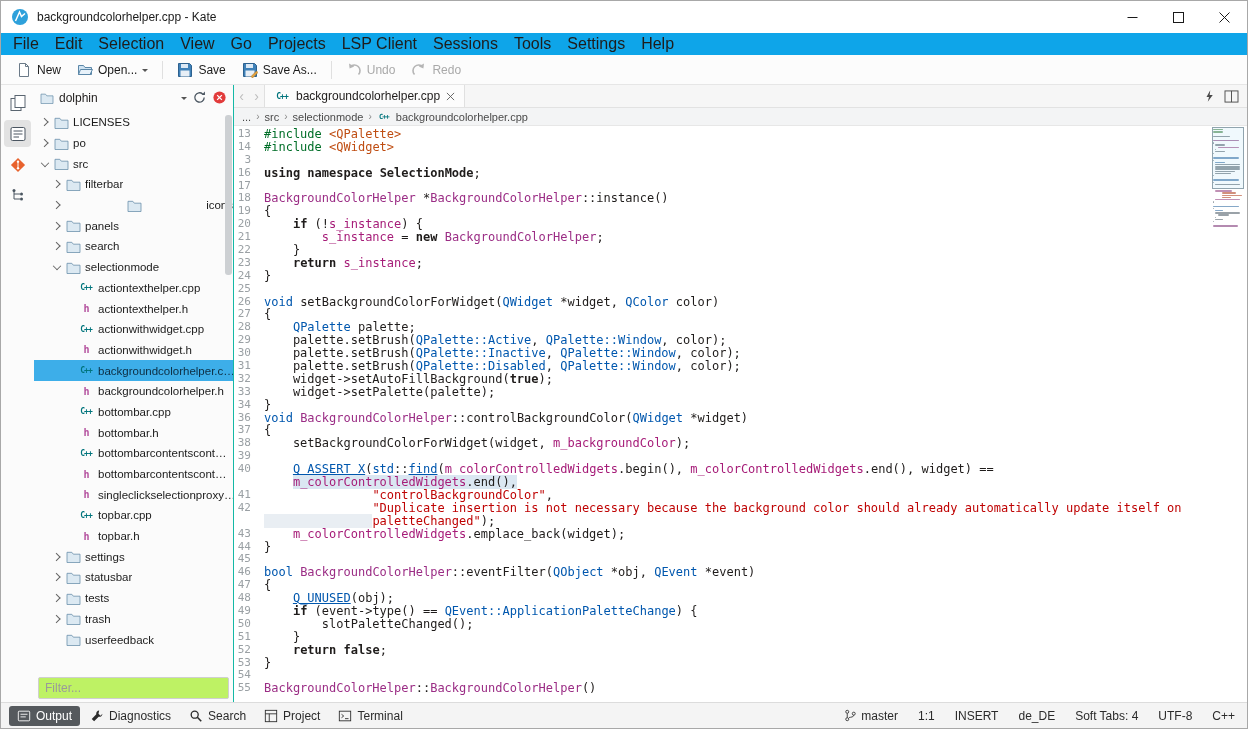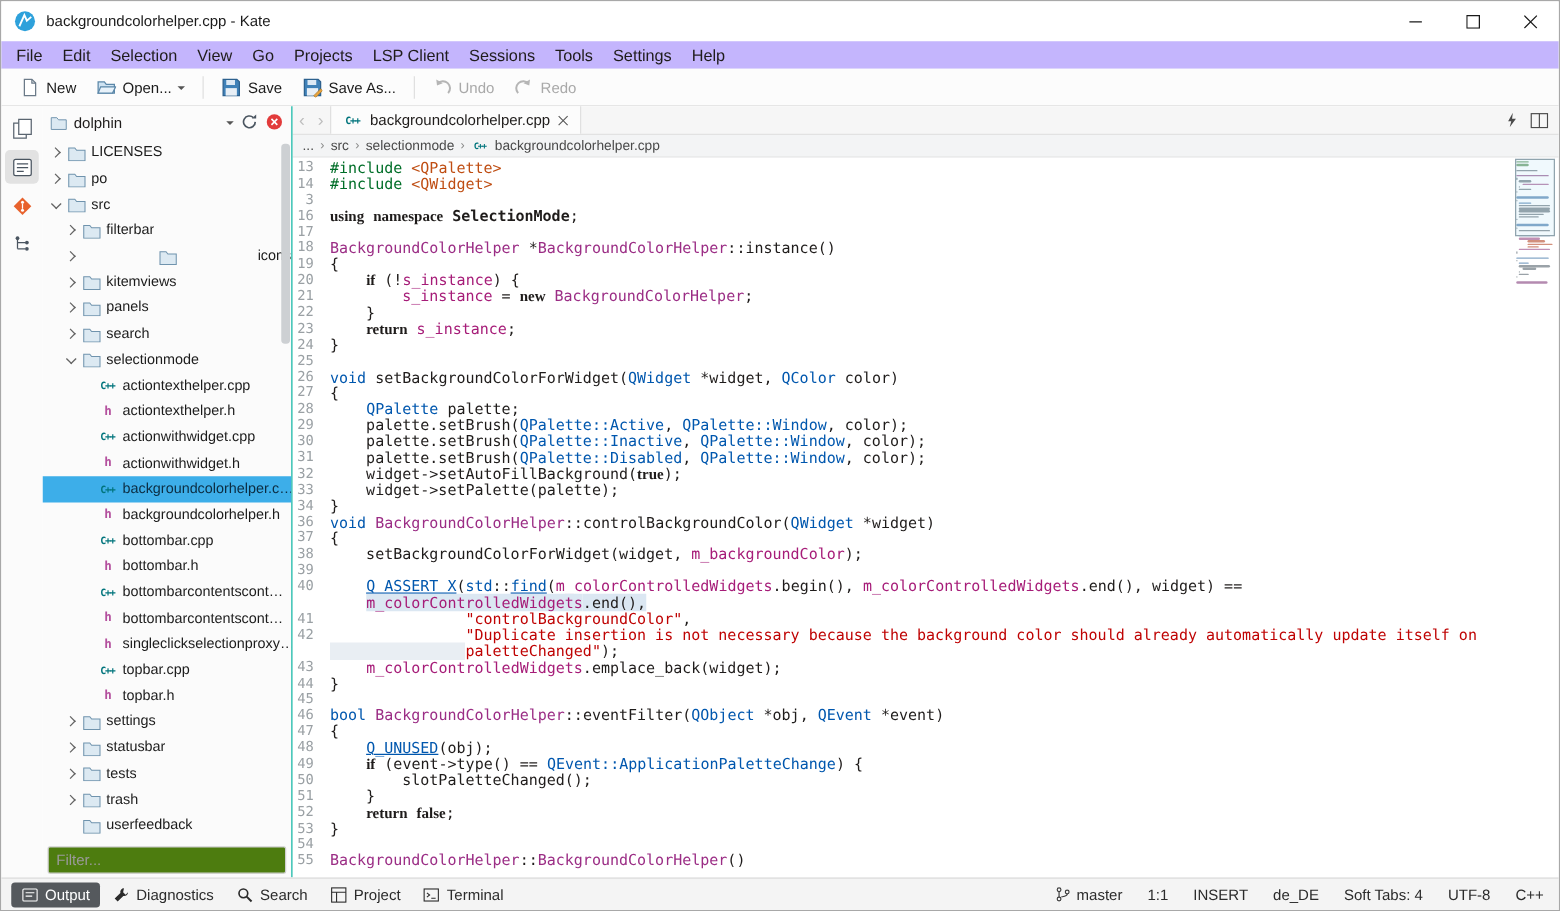--- a/index.html
+++ b/index.html
@@ -6,21 +6,21 @@
   html,body { width:1248px; height:729px; overflow:hidden; }
   body { font-family:"Liberation Sans", sans-serif; background:#ffffff; color:#1f1c1b; position:relative; border:1px solid #a8a8a8; }
 
   
   .titlebar { height:32px; display:flex; align-items:center; padding-left:10px; gap:8px; background:#ffffff; }
   .title-text { font-size:12px; color:#1b1b1b; }
   .win-controls { margin-left:auto; display:flex; height:100%; }
   .wc { width:46px; height:100%; display:flex; align-items:center; justify-content:center; }
 
   
-  .menubar { height:22px; background:#c4b5fd; display:flex; align-items:center; padding-left:4px; font-size:13px; }
+  .menubar { height:22px; background:#0ea5e9; display:flex; align-items:center; padding-left:4px; font-size:16px; }
   .menu-item { padding:2px 8px; border-radius:2px; }
 
   
   .toolbar { height:30px; background:#fcfcfc; border-bottom:1px solid #e6e6e6; display:flex; align-items:center; padding-left:8px; font-size:12px; gap:2px; }
   .tb-btn { display:flex; align-items:center; gap:5px; padding:4px 7px; border-radius:3px; color:#1b1b1b; }
   .tb-btn.disabled { color:#a9a9a9; }
   .tb-sep { width:1px; height:18px; background:#e0e0e0; margin:0 5px; }
   .caret { width:0; height:0; border:3.5px solid transparent; border-top-color:#555; margin-top:4px; display:inline-block; }
 
   
@@ -42,42 +42,42 @@
   .chev::after { content:""; position:absolute; width:5px; height:5px; border-right:1.3px solid #636363; border-bottom:1.3px solid #636363; top:50%; left:50%; }
   .chev.right::after { transform:translate(-60%,-50%) rotate(-45deg); }
   .chev.down::after  { transform:translate(-50%,-65%) rotate(45deg); }
   .chev.none::after  { display:none; }
   .tree-icon { flex:none; display:flex; align-items:center; }
   .file-icon { font-family:"DejaVu Sans Mono", monospace; font-weight:bold; font-size:8px; flex:none; width:16px; text-align:center; letter-spacing:-1px; }
   .file-icon.cpp { color:#00747c; }
   .file-icon.h   { color:#b4509e; font-size:10px; }
   .tree-label { overflow:hidden; }
   .tree-scrollbar { position:absolute; right:1px; top:30px; width:7px; height:160px; background:#cdd0d3; border-radius:3px; }
-  .filter-box { margin:3px 4px; height:22px; border:1px solid #cfcfcf; border-radius:2px; background:#4d7c0f; font-size:12px; padding:0 6px; color:#1b1b1b; width:calc(100% - 8px); font-family:inherit; flex:none; }
+  .filter-box { margin:3px 4px; height:22px; border:1px solid #cfcfcf; border-radius:2px; background:#bef264; font-size:12px; padding:0 6px; color:#1b1b1b; width:calc(100% - 8px); font-family:inherit; flex:none; }
   .filter-box::placeholder { color:#9a9a9a; }
 
   
   .editor-col { flex:1; display:flex; flex-direction:column; background:#fff; min-width:0; }
   .tabbar { height:23px; background:#f6f6f6; border-bottom:1px solid #e2e2e2; display:flex; align-items:stretch; flex:none; }
   .tab-nav { width:15px; display:flex; align-items:center; justify-content:center; color:#bdbdbd; font-size:14px; }
   .tab { display:flex; align-items:center; gap:6px; padding:0 9px; background:#fcfcfc; border-left:1px solid #e0e0e0; border-right:1px solid #e0e0e0; font-size:12px; }
   .tab-right { margin-left:auto; display:flex; align-items:center; gap:10px; padding-right:8px; color:#4a4a4a; }
 
   .breadcrumb { height:18px; background:#f3f4f5; border-bottom:1px solid #e7e7e7; display:flex; align-items:center; font-size:11px; color:#4a4a4a; padding-left:8px; gap:5px; flex:none; }
   .bc-sep { color:#8a8a8a; font-size:10px; }
   .breadcrumb .file-icon { font-size:7px; width:14px; }
 
   .code-area { flex:1; position:relative; overflow:hidden; padding-top:2px; }
   .code-row { display:flex; height:12.9px; font-family:"DejaVu Sans Mono", monospace; font-size:12px; line-height:12.9px; white-space:pre; }
   .ln { width:30px; flex:none; text-align:right; padding-right:13px; color:var(--lnum); font-size:11px; }
   .code-text { flex:none; }
 
   .c-pl  { color:var(--text); }
   .c-bld { color:var(--text); font-weight:bold; }
-  .c-kw  { color:var(--kw); font-weight:bold;font-family:Liberation Serif, serif; }
+  .c-kw  { color:var(--kw); font-weight:bold; }
   .c-ty  { color:var(--ty); font-weight:normal; }
   .c-cls { color:var(--cls); }
   .c-mem { color:var(--mem); }
   .c-str { color:var(--str); }
   .c-pp  { color:var(--pp); }
   .c-hdr { color:var(--hdr); }
   .c-mac { color:var(--mac); text-decoration:underline; }
   .c-mem-hl { color:var(--mem); background:#dbe7f2; }
   .c-pl-hl  { color:var(--text); background:#dbe7f2; }
   .c-wf  { background:#e9eef3; }
@@ -309,29 +309,20 @@
           <span class="tree-label">filterbar</span>
         </div>
         <div class="tree-row" style="padding-left: 18px; justify-content: space-between;">
           <span class="chev right"></span>
           <span class="tree-icon">
             <svg width="15" height="13" viewBox="0 0 16 14">
               <path d="M1 2.5h5.2l1.6 2H15v9H1z" fill="#dce9f2" stroke="#6f93ad" stroke-width="0.9"></path>
             </svg>
           </span>
           <span class="tree-label">icons</span>
-        </div>
-        <div class="tree-row" style="padding-left: 18px;">
-          <span class="chev right"></span>
-          <span class="tree-icon">
-            <svg width="15" height="13" viewBox="0 0 16 14">
-              <path d="M1 2.5h5.2l1.6 2H15v9H1z" fill="#dce9f2" stroke="#6f93ad" stroke-width="0.9"></path>
-            </svg>
-          </span>
-          <span class="tree-label">kitemviews</span>
         </div>
         <div class="tree-row" style="padding-left: 18px;">
           <span class="chev right"></span>
           <span class="tree-icon">
             <svg width="15" height="13" viewBox="0 0 16 14">
               <path d="M1 2.5h5.2l1.6 2H15v9H1z" fill="#dce9f2" stroke="#6f93ad" stroke-width="0.9"></path>
             </svg>
           </span>
           <span class="tree-label">panels</span>
         </div>

